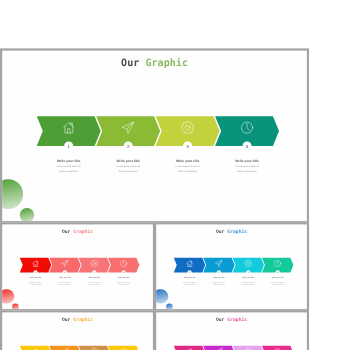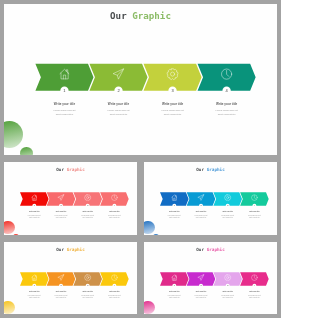--- a/index.html
+++ b/index.html
@@ -1,19 +1,19 @@
 <!DOCTYPE html>
 <html><head>
 <meta charset="utf-8">
 <style>
   html,body{margin:0;padding:0;}
   body{width:281px;height:318px;background:#fff;font-family:"Liberation Sans",sans-serif;overflow:hidden;-webkit-font-smoothing:antialiased;}
   .cap,.title{-webkit-font-smoothing:antialiased;transform:translate3d(0,0,0);}
   #root{position:relative;width:281px;height:318px;background:#fff;}
-  .slide{position:absolute;background:#fefefe;overflow:hidden;box-sizing:border-box;border:4px solid #a3a3a3;}
+  .slide{position:absolute;background:#fefefe;overflow:hidden;box-sizing:border-box;border:2px solid #a3a3a3;margin-top:44px;}
   .hero{left:0;top:0;width:281px;height:159px;}
   .s1{left:0;top:158px;width:141px;height:81px;}
   .s2{left:140px;top:158px;width:141px;height:81px;}
   .s3{left:0;top:238px;width:141px;height:80px;}
   .s4{left:140px;top:238px;width:141px;height:80px;}
   .title{position:absolute;left:0;right:0;text-align:center;font-family:"DejaVu Sans Mono",monospace;font-weight:bold;white-space:nowrap;color:#4b4e50;}
   .hero .title{top:6.4px;font-size:9.2px;letter-spacing:0px;}
   .sub .title{top:4.5px;font-size:4.3px;}
   .deck{position:absolute;left:0;top:0;width:100%;height:100%;}
   .cap{position:absolute;text-align:center;}

